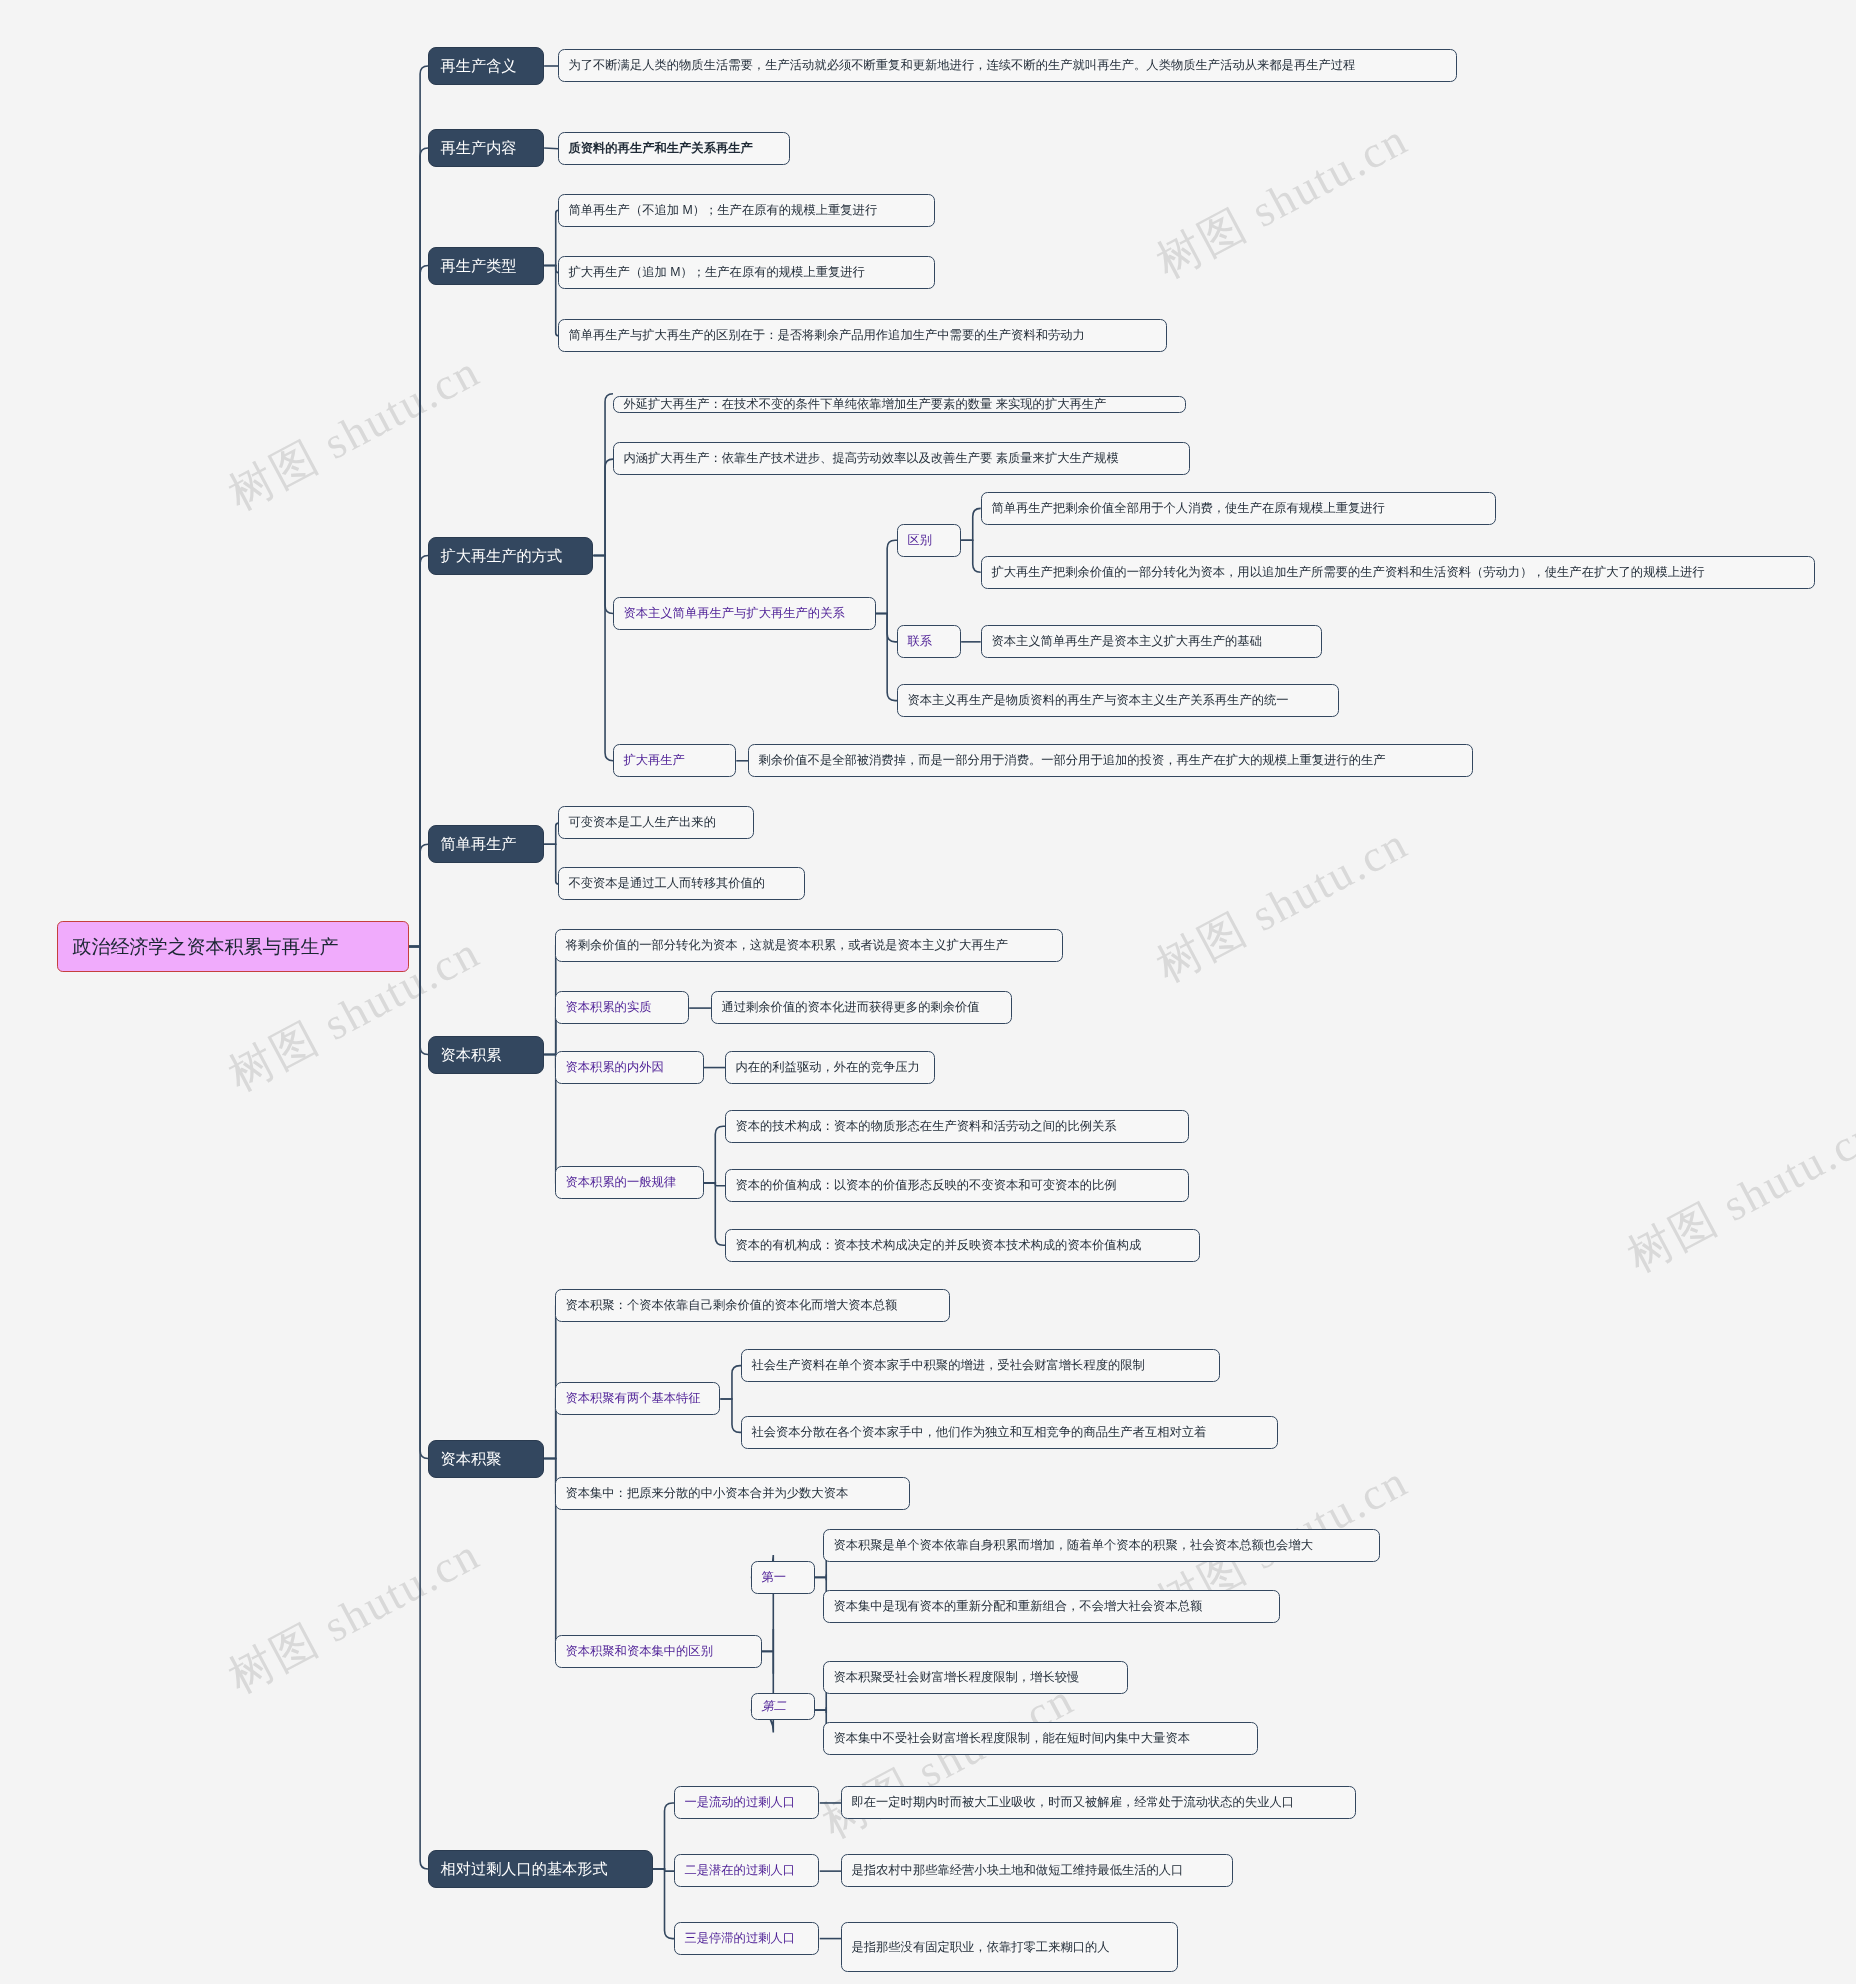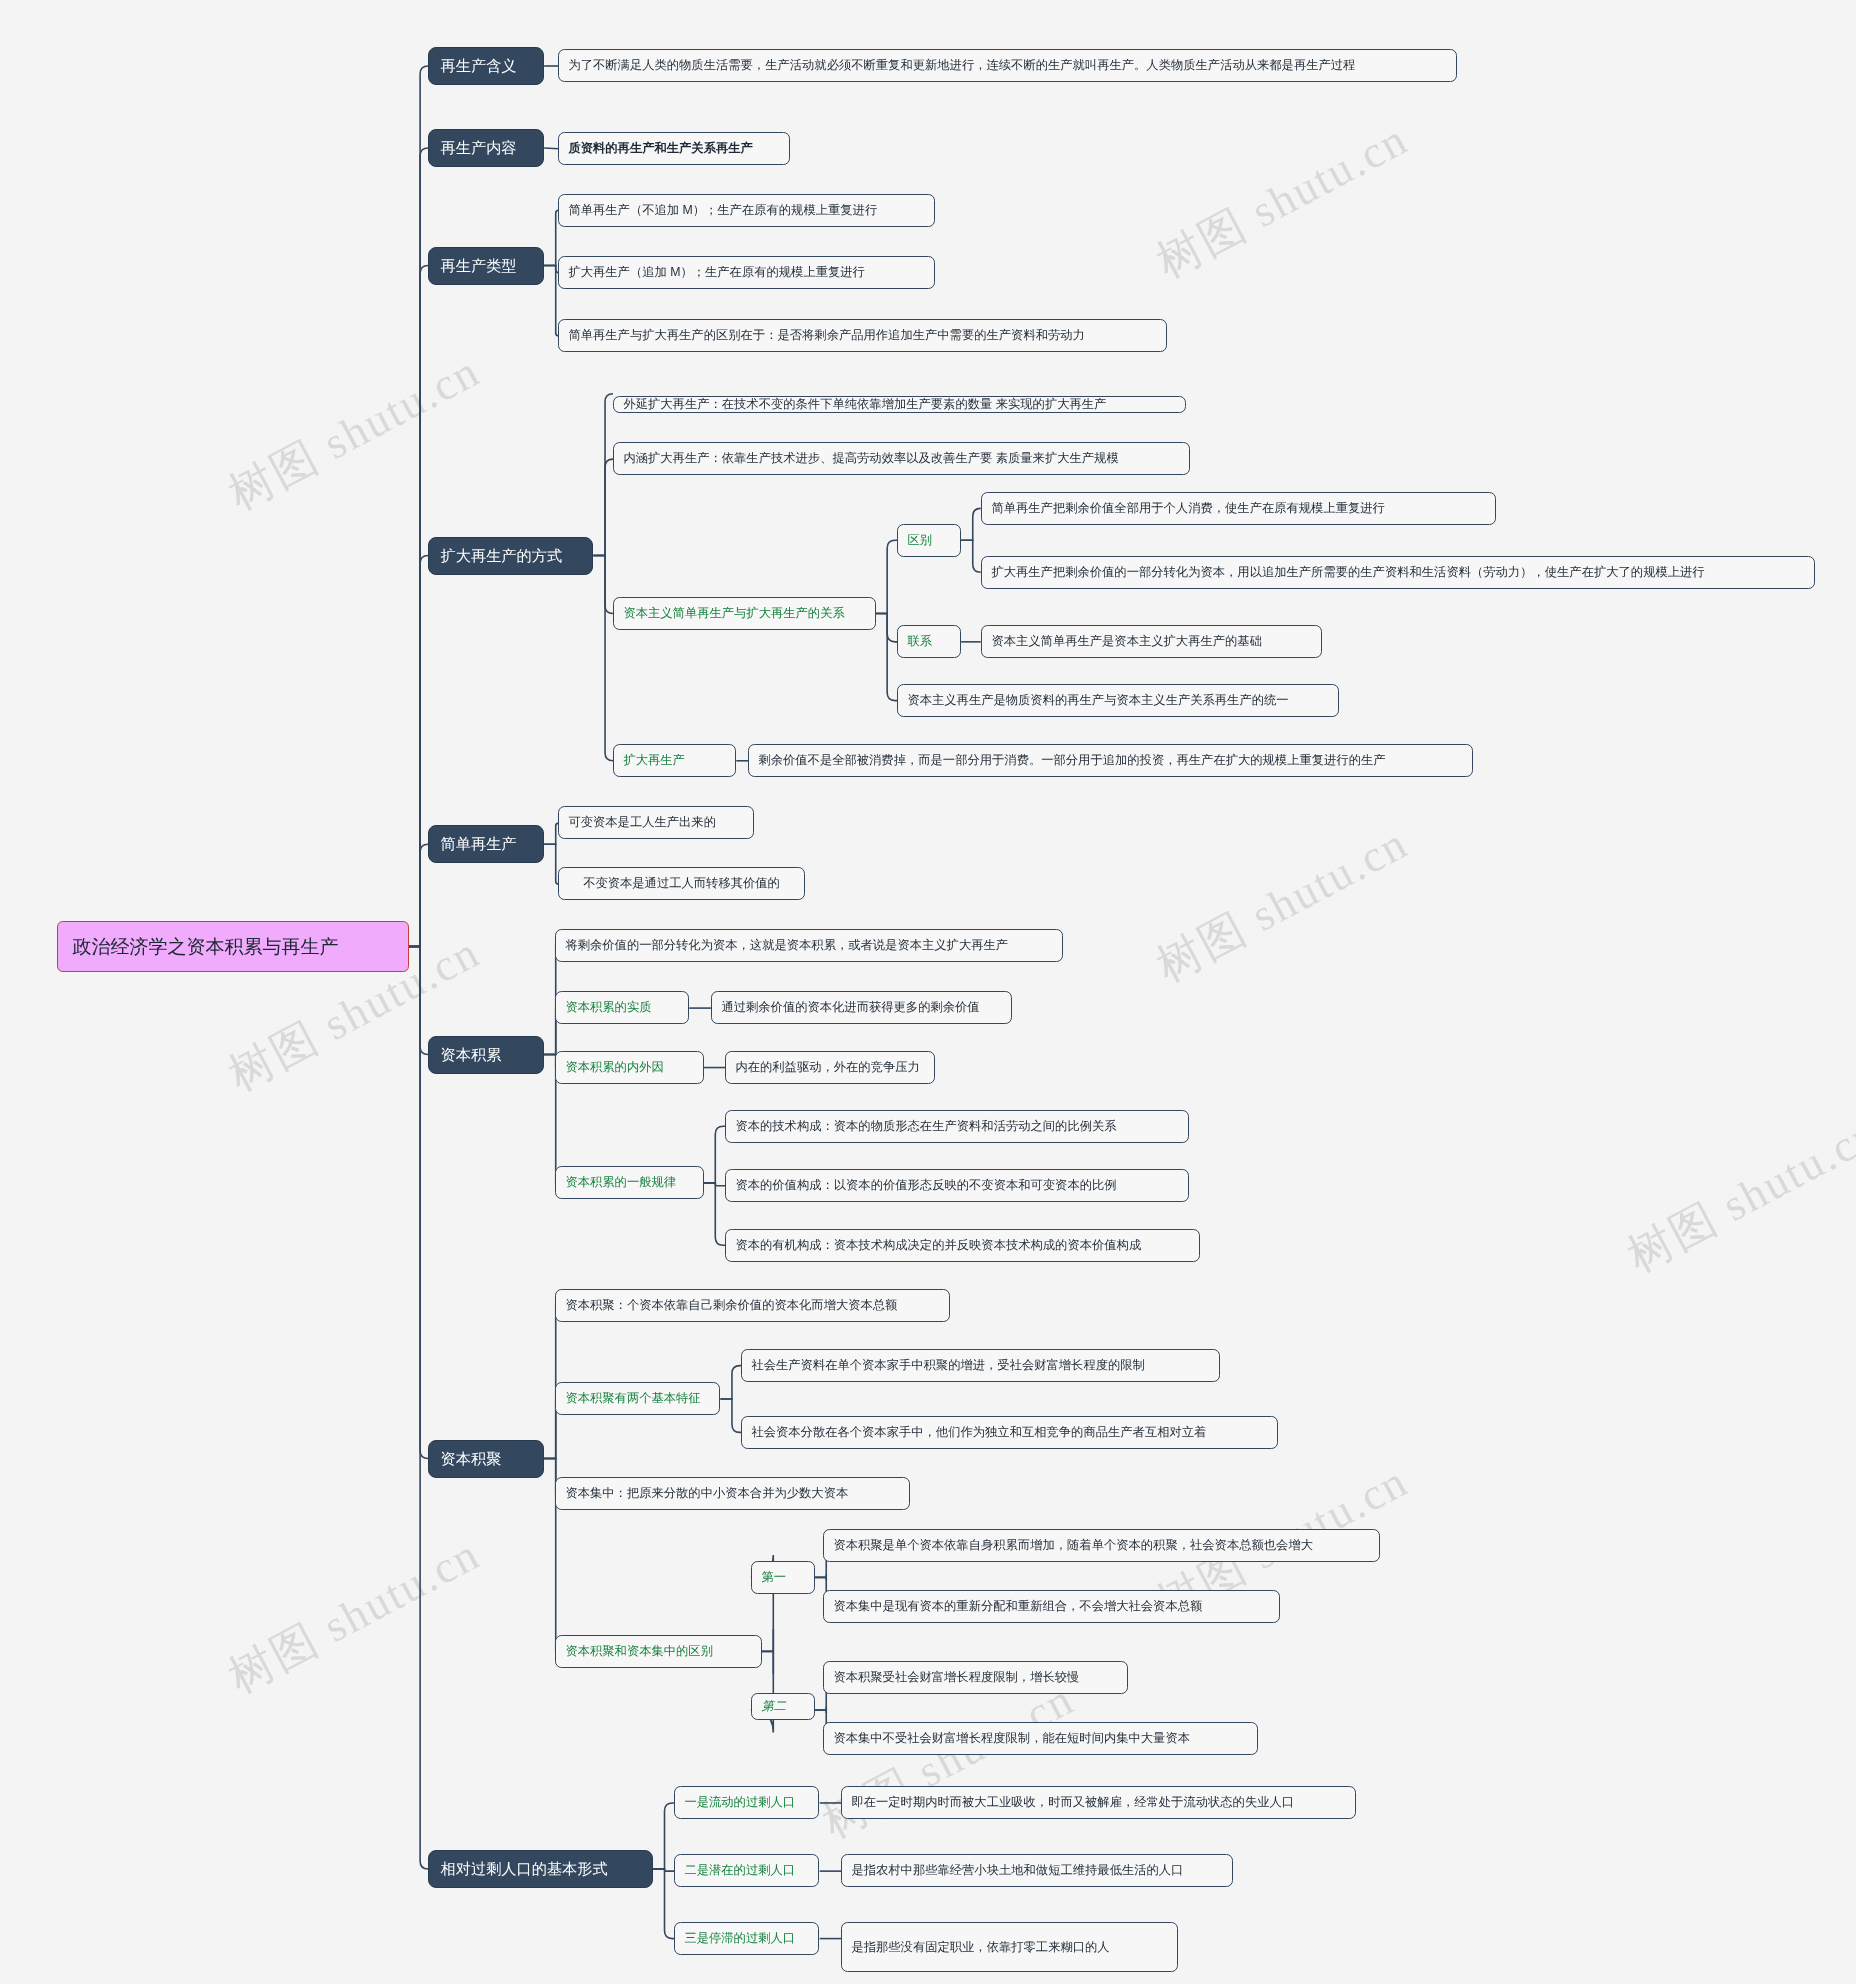--- a/index.html
+++ b/index.html
@@ -66,21 +66,21 @@
     background: #f7f7f7;
     border: 1.2px solid #33475f;
     color: #1f2a36;
     font-size: 12.3px;
     padding: 7.3px 9.4px;
     border-radius: 6.5px;
   }
   .mid {
     background: #f7f7f7;
     border: 1.2px solid #33475f;
-    color: #15803d;
+    color: #4c1d95;
     font-size: 12.3px;
     padding: 7.3px 9.4px;
     border-radius: 6.5px;
   }
 </style>
 </head>
 <body>
 
 <div id="stage">
   <div class="wm-layer">
@@ -211,21 +211,21 @@
       </div>
       <div class="node leaf" style="left: 748px; top: 744px; min-width: 725px; height: 33px;">
         <span>剩余价值不是全部被消费掉，而是一部分用于消费。一部分用于追加的投资，再生产在扩大的规模上重复进行的生产</span>
       </div>
       <div class="node lvl1" style="left: 428px; top: 825px; min-width: 116px; height: 38px;">
         <span>简单再生产</span>
       </div>
       <div class="node leaf" style="left: 558px; top: 806px; min-width: 196px; height: 33px;">
         <span>可变资本是工人生产出来的</span>
       </div>
-      <div class="node leaf" style="left: 558px; top: 867px; min-width: 247px; height: 33px; justify-content: center;">
+      <div class="node leaf" style="left: 558px; top: 867px; min-width: 247px; height: 33px;">
         <span>不变资本是通过工人而转移其价值的</span>
       </div>
       <div class="node lvl1" style="left: 428px; top: 1036px; min-width: 116px; height: 38px;">
         <span>资本积累</span>
       </div>
       <div class="node leaf" style="left: 555px; top: 929px; min-width: 508px; height: 33px;">
         <span>将剩余价值的一部分转化为资本，这就是资本积累，或者说是资本主义扩大再生产</span>
       </div>
       <div class="node mid" style="left: 555px; top: 991px; min-width: 134px; height: 33px;">
         <span>资本积累的实质</span>

